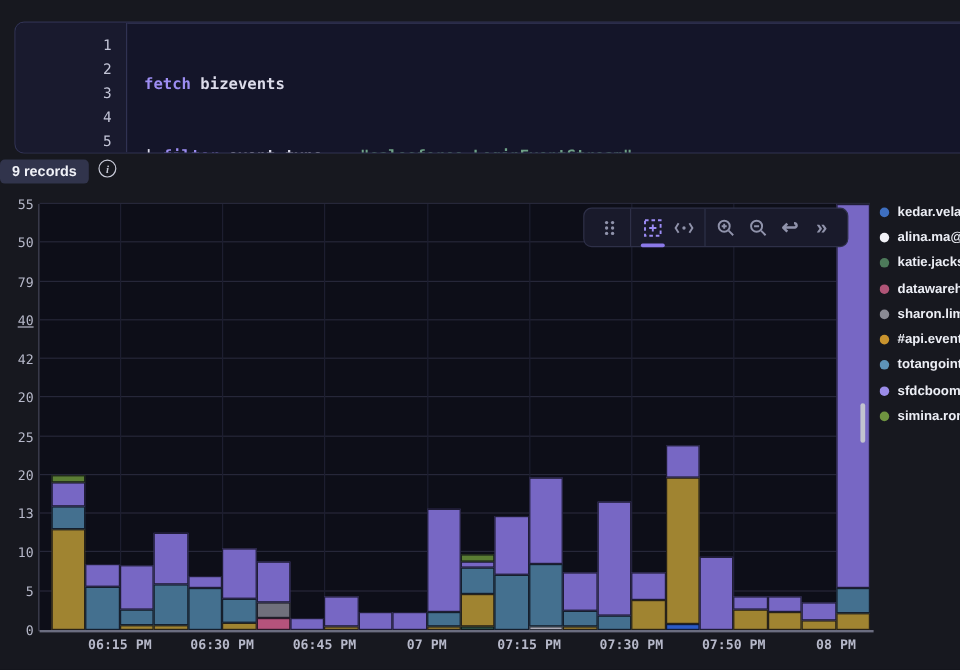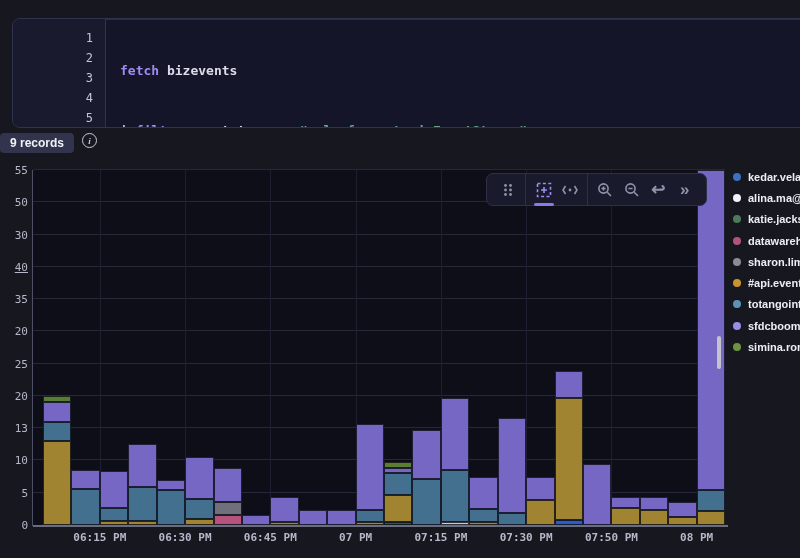--- a/index.html
+++ b/index.html
@@ -224,23 +224,23 @@
   </div>
 <div class="x-axis-line"></div>
 <div id="ylabels">
     <div class="ylab" style="top: 525px;">0</div>
     <div class="ylab" style="top: 492.727px;">5</div>
     <div class="ylab" style="top: 460.455px;">10</div>
     <div class="ylab" style="top: 428.182px;">13</div>
     <div class="ylab" style="top: 395.909px;">20</div>
     <div class="ylab" style="top: 363.636px;">25</div>
     <div class="ylab" style="top: 331.364px;">20</div>
-    <div class="ylab" style="top: 299.091px;">35</div>
+    <div class="ylab" style="top: 299.091px;">42</div>
     <div class="ylab" style="top: 266.818px; text-decoration: underline;">40</div>
-    <div class="ylab" style="top: 234.545px;">30</div>
+    <div class="ylab" style="top: 234.545px;">79</div>
     <div class="ylab" style="top: 202.273px;">50</div>
     <div class="ylab" style="top: 170px;">55</div>
   </div>
 <div id="xlabels">
     <div class="xlab" style="left: 99.84px;">06:15 PM</div>
     <div class="xlab" style="left: 185.1px;">06:30 PM</div>
     <div class="xlab" style="left: 270.36px; text-align: center;">06:45 PM</div>
     <div class="xlab" style="left: 355.62px;">07 PM</div>
     <div class="xlab" style="left: 440.88px;">07:15 PM</div>
     <div class="xlab" style="left: 526.14px;">07:30 PM</div>

